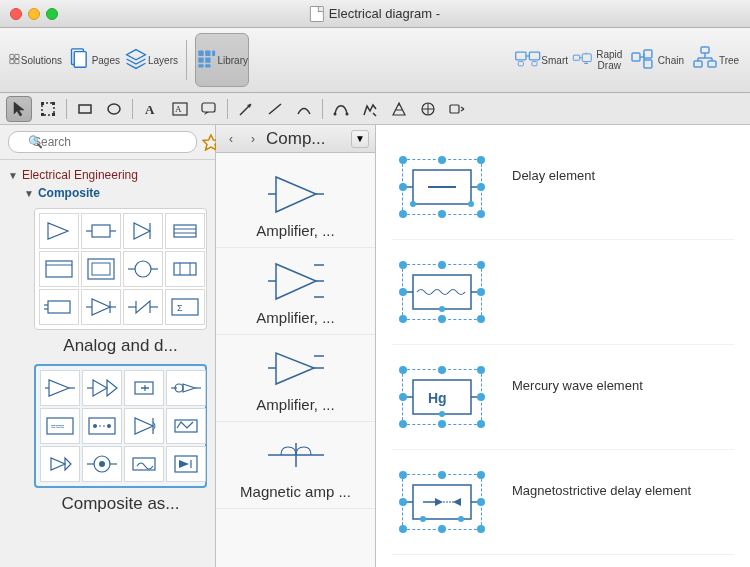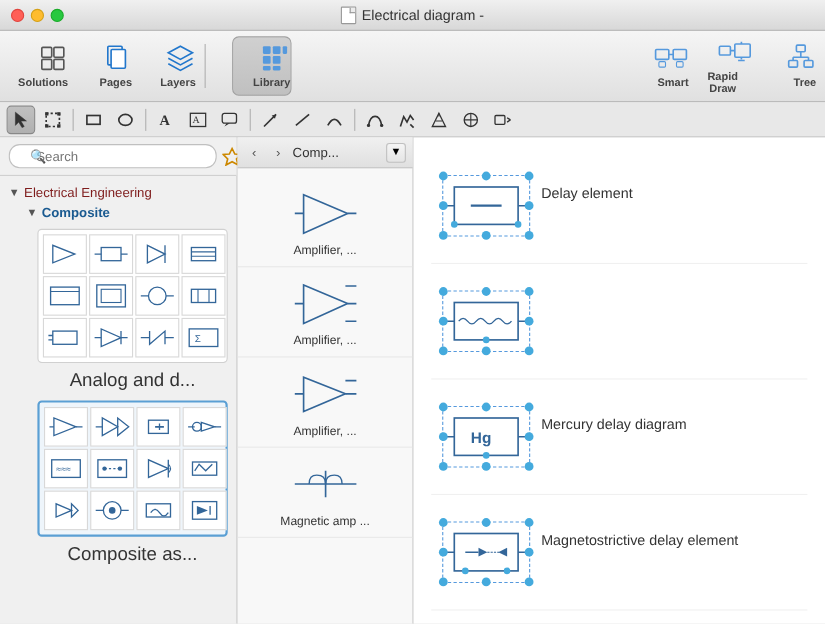--- a/index.html
+++ b/index.html
@@ -38,34 +38,32 @@
       height: 65px;
       background: linear-gradient(to bottom, #f5f5f5, #e0e0e0);
       border-bottom: 1px solid #b0b0b0;
       display: flex;
       align-items: center;
       padding: 0 8px;
       gap: 4px;
     }
     .toolbar-btn {
       display: flex;
-      flex-direction: column;
-      align-items: flex-end;
+      align-items: center;
       justify-content: center;
       width: 54px;
       height: 54px;
       border-radius: 6px;
       cursor: pointer;
       font-size: 10px;
       color: #333;
       border: none;
       background: transparent;
-      font-weight: bold;
-    }
-    .toolbar-btn.active { background: linear-gradient(to bottom, #d0d0d0, #c0c0c0); border: 1px solid #a0a0a0; margin-left: 16px; }
+    }
+    .toolbar-btn.active { background: linear-gradient(to bottom, #d0d0d0, #c0c0c0); border: 1px solid #a0a0a0; }
     .toolbar-btn svg { margin-bottom: 3px; }
     .toolbar-btn-label { font-size: 10px; color: #444; }
     .toolbar-sep { width: 1px; height: 40px; background: #b0b0b0; margin: 0 4px; }
 
     
     .second-toolbar {
       height: 32px;
       background: #e8e8e8;
       border-bottom: 1px solid #c0c0c0;
       display: flex;
@@ -193,21 +191,21 @@
       display: flex;
       align-items: center;
       justify-content: center;
       border-radius: 3px;
       cursor: pointer;
       border: none;
       background: transparent;
       font-size: 12px;
       color: #555;
     }
-    .breadcrumb-text { font-size: 12px; color: #333; flex: 1; }
+    .breadcrumb-text { font-size: 17px; color: #333; flex: 1; }
     .dropdown-btn {
       width: 18px;
       height: 18px;
       display: flex;
       align-items: center;
       justify-content: center;
       cursor: pointer;
       border: 1px solid #c0c0c0;
       border-radius: 3px;
       background: linear-gradient(to bottom, #f5f5f5, #e5e5e5);
@@ -222,32 +220,33 @@
       cursor: pointer;
       border-bottom: 1px solid #e8e8e8;
     }
     .mid-symbol {
       width: 60px;
       height: 50px;
       display: flex;
       align-items: center;
       justify-content: center;
     }
-    .mid-label { font-size: 11px; color: #333; text-align: center; margin-top: 3px; }
+    .mid-label { font-size: 15px; color: #333; text-align: center; margin-top: 3px; }
 
     
     .right-panel {
       flex: 1;
       background: white;
       overflow-y: auto;
       padding: 10px 16px;
     }
     .component-row {
       display: flex;
       align-items: flex-start;
+      gap: 20px;
       padding: 12px 0;
       border-bottom: 1px solid #f0f0f0;
     }
     .component-preview {
       width: 100px;
       height: 80px;
       flex-shrink: 0;
       display: flex;
       align-items: center;
       justify-content: center;
@@ -359,20 +358,30 @@
       <rect x="2" y="8" width="10" height="8" rx="1" fill="none" stroke="#5599dd" stroke-width="1.5"></rect>
       <line x1="12" y1="12" x2="16" y2="12" stroke="#5599dd" stroke-width="1.5"></line>
       <rect x="16" y="6" width="14" height="12" rx="1" fill="none" stroke="#5599dd" stroke-width="1.5"></rect>
       <line x1="22" y1="4" x2="22" y2="6" stroke="#5599dd" stroke-width="1.5"></line>
       <line x1="22" y1="18" x2="22" y2="20" stroke="#5599dd" stroke-width="1.5"></line>
       <line x1="19" y1="21" x2="25" y2="21" stroke="#5599dd" stroke-width="1.5"></line>
     </svg>
     <span class="toolbar-btn-label">Rapid Draw</span>
   </button>
 
+  <button class="toolbar-btn">
+    <svg width="28" height="28" viewBox="0 0 28 28">
+      <rect x="2" y="8" width="8" height="8" rx="1" fill="none" stroke="#5599dd" stroke-width="1.5"></rect>
+      <line x1="10" y1="12" x2="14" y2="12" stroke="#5599dd" stroke-width="1.5"></line>
+      <rect x="14" y="5" width="8" height="8" rx="1" fill="none" stroke="#5599dd" stroke-width="1.5"></rect>
+      <rect x="14" y="15" width="8" height="8" rx="1" fill="none" stroke="#5599dd" stroke-width="1.5"></rect>
+      <line x1="14" y1="9" x2="14" y2="15" stroke="#5599dd" stroke-width="1.5"></line>
+    </svg>
+    <span class="toolbar-btn-label">Chain</span>
+  </button>
 
   <button class="toolbar-btn">
     <svg width="28" height="28" viewBox="0 0 28 28">
       <rect x="10" y="2" width="8" height="6" rx="1" fill="none" stroke="#5599dd" stroke-width="1.5"></rect>
       <line x1="14" y1="8" x2="14" y2="13" stroke="#5599dd" stroke-width="1.5"></line>
       <line x1="7" y1="13" x2="21" y2="13" stroke="#5599dd" stroke-width="1.5"></line>
       <line x1="7" y1="13" x2="7" y2="16" stroke="#5599dd" stroke-width="1.5"></line>
       <line x1="21" y1="13" x2="21" y2="16" stroke="#5599dd" stroke-width="1.5"></line>
       <rect x="3" y="16" width="8" height="6" rx="1" fill="none" stroke="#5599dd" stroke-width="1.5"></rect>
       <rect x="17" y="16" width="8" height="6" rx="1" fill="none" stroke="#5599dd" stroke-width="1.5"></rect>
@@ -810,21 +819,21 @@
           <div class="dot br"></div>
           <svg width="78" height="54" viewBox="0 0 78 54">
             <rect x="10" y="10" width="58" height="34" fill="none" stroke="#336699" stroke-width="1.5"></rect>
             <text x="25" y="33" font-size="14" font-weight="bold" fill="#336699">Hg</text>
             <line x1="2" y1="27" x2="10" y2="27" stroke="#336699" stroke-width="1.5"></line>
             <line x1="68" y1="27" x2="76" y2="27" stroke="#336699" stroke-width="1.5"></line>
             <circle cx="39" cy="44" r="3" fill="#44aadd"></circle>
           </svg>
         </div>
       </div>
-      <span class="component-name">Mercury delay diagram</span>
+      <span class="component-name">Mercury wave element</span>
     </div>
 
     <div class="component-row">
       <div class="component-preview">
         <div class="sel-box" style="width:80px; height:56px;">
           <div class="dot tl"></div>
           <div class="dot tc"></div>
           <div class="dot tr"></div>
           <div class="dot ml"></div>
           <div class="dot mr"></div>

